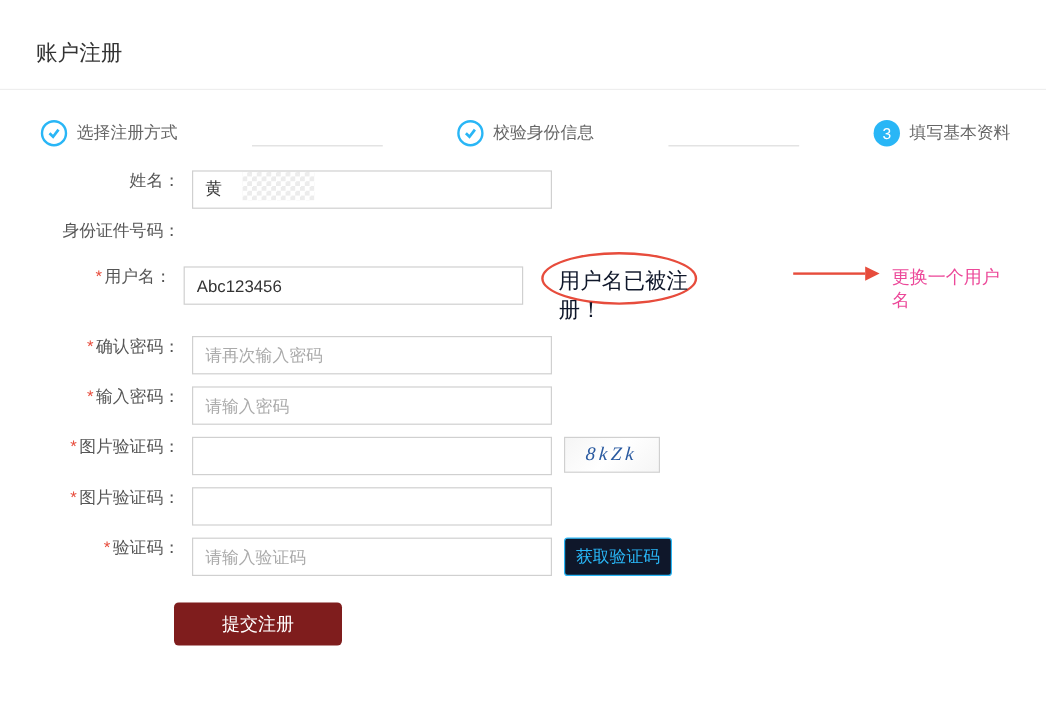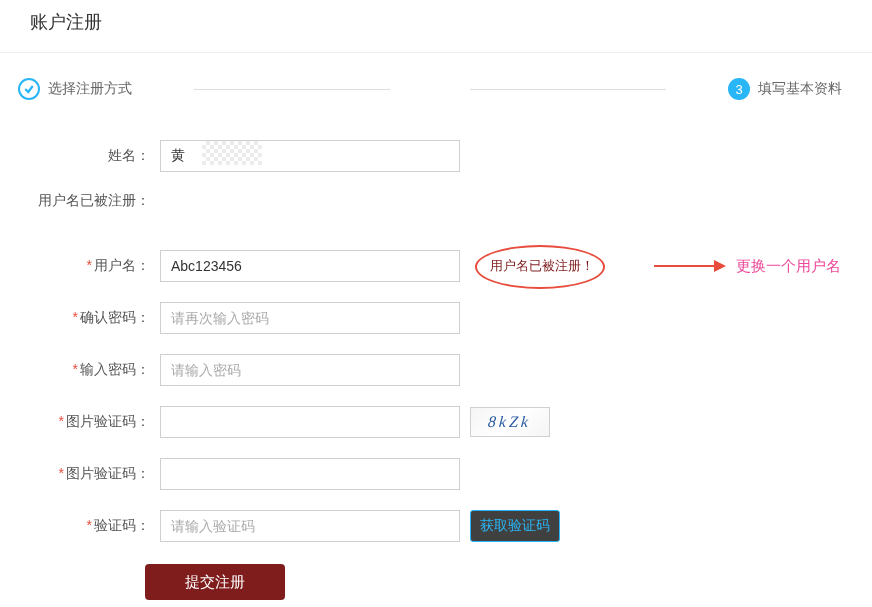--- a/index.html
+++ b/index.html
@@ -1,48 +1,48 @@
 <!DOCTYPE html>
 <html><head>
 <meta charset="utf-8">
 <style>
 * { box-sizing: border-box; margin: 0; padding: 0; font-family: "Microsoft YaHei", Arial, sans-serif; }
 body { background: #fff; width: 872px; height: 607px; position: relative; }
 
-.page-title { font-size: 18px; color: #333; padding: 10px 0 18px 30px; border-bottom: 1px solid #eee; font-weight: 500; }
+.page-title { font-size: 18px; color: #333; padding: 32px 0 18px 30px; border-bottom: 1px solid #eee; font-weight: 500; }
 
-.steps { display: flex; align-items: center; padding: 25px 30px 20px 18px; gap: 44px; }
+.steps { display: flex; align-items: flex-end; padding: 25px 30px 20px 34px; gap: 44px; }
 .step { display: flex; align-items: center; }
 .step-icon { width: 22px; height: 22px; border-radius: 50%; display: flex; align-items: center; justify-content: center; margin-right: 8px; }
 .step-icon.done { border: 2px solid #29b6f6; background: #fff; }
 .step-icon.done svg { width: 12px; height: 12px; stroke: #29b6f6; stroke-width: 3; fill: none; }
 .step-icon.active { background: #29b6f6; color: #fff; font-size: 13px; }
 .step-label { font-size: 14px; color: #666; }
 .step-line { flex: 1; height: 1px; background: #ddd; margin: 0 18px; }
 
 .form { padding: 0 30px 20px 30px; }
-.row { display: flex; align-items: center; margin-bottom: 10px; margin-top: 20px; }
+.row { display: flex; align-items: flex-start; margin-bottom: 10px; }
 .lbl { width: 130px; text-align: right; font-size: 14px; color: #555; padding-right: 10px; }
 .lbl .req { color: #e74c3c; margin-right: 2px; }
 .ctrl { width: 300px; position: relative; }
 .inp { width: 100%; height: 32px; border: 1px solid #d0d0d0; padding: 0 10px; font-size: 14px; color: #333; outline: none; }
 .inp::placeholder { color: #aaa; }
 
 .err-wrap { position: relative; margin-left: 30px; display: flex; align-items: center; }
-.err-text { color: #7f1d1d; font-size: 13px; position: relative; z-index: 2; }
+.err-text { color: #0f172a; font-size: 18px; position: relative; z-index: 2; }
 .err-oval { position: absolute; left: -15px; top: -12px; width: 130px; height: 44px; border: 2px solid #e74c3c; border-radius: 50%; z-index: 1; }
 .arrow { margin-left: 60px; display: flex; align-items: center; }
 .arrow-line { width: 60px; height: 2px; background: #e74c3c; position: relative; }
 .arrow-head { width: 0; height: 0; border-top: 6px solid transparent; border-bottom: 6px solid transparent; border-left: 12px solid #e74c3c; }
 .anno { color: #ec4899; font-size: 15px; margin-left: 10px; }
 
 .captcha-img { width: 80px; height: 30px; border: 1px solid #d0d0d0; margin-left: 10px; display: flex; align-items: center; justify-content: center; background: linear-gradient(135deg, #f5f5f5 0%, #fff 50%, #f5f5f5 100%); }
 .captcha-text { font-family: "Comic Sans MS", cursive; font-size: 16px; font-style: italic; color: #2a5aa0; letter-spacing: 3px; transform: skewX(-5deg); position: relative; }
 
-.btn-code { width: 90px; height: 32px; border: 1px solid #29b6f6; color: #29b6f6; background: #404040; font-size: 14px; cursor: pointer; border-radius: 3px; margin-left: 10px; }
+.btn-code { width: 90px; height: 32px; border: 1px solid #29b6f6; color: #29b6f6; background: #0f172a; font-size: 14px; cursor: pointer; border-radius: 3px; margin-left: 10px; }
 .btn-submit { width: 140px; height: 36px; background: #7f1d1d; color: #fff; border: none; font-size: 15px; cursor: pointer; border-radius: 4px; margin-left: 115px; margin-top: 12px; }
 
 .pixelate { position: relative; }
 .pixelate::after { content: ""; position: absolute; top: 1px; left: 42px; width: 60px; height: 24px;
   background-image:
     linear-gradient(45deg, rgba(200,200,200,0.35) 25%, transparent 25%, transparent 75%, rgba(200,200,200,0.35) 75%),
     linear-gradient(45deg, rgba(200,200,200,0.35) 25%, transparent 25%, transparent 75%, rgba(200,200,200,0.35) 75%);
   background-position: 0 0, 4px 4px; background-size: 8px 8px; }
 .pixelate2 { position: relative; }
 .pixelate2::after { content: ""; position: absolute; top: 1px; left: 48px; width: 130px; height: 24px;
@@ -59,37 +59,45 @@
 <div class="steps">
   <div class="step">
     <div class="step-icon done">
         <svg viewBox="0 0 16 16">
           <polyline points="3,8 7,12 13,4"></polyline>
         </svg>
       </div>
     <div class="step-label">选择注册方式</div>
   </div>
   <div class="step-line"></div>
+  <div class="step">
+    <div class="step-icon done">
+        <svg viewBox="0 0 16 16">
+          <polyline points="3,8 7,12 13,4"></polyline>
+        </svg>
+      </div>
+    <div class="step-label">校验身份信息</div>
+  </div>
   <div class="step-line"></div>
   <div class="step">
     <div class="step-icon active">3</div>
     <div class="step-label">填写基本资料</div>
   </div>
 </div>
 
 <div class="form">
 
   <div class="row">
     <div class="lbl">姓名：</div>
     <div class="ctrl pixelate"><input class="inp" value="黄" style=""></div>
   </div>
 
 
   <div class="row">
-    <div class="lbl">用户名已被注册：</div>
+    <div class="lbl">身份证件号码：</div>
   </div>
 
   <div class="row">
   </div>
 
   <div class="row">
     <div class="lbl"><span class="req">*</span><span>用户名：</span></div>
     <div class="ctrl"><input class="inp" value="Abc123456" style=""></div>
     <div class="err-wrap">
       <div class="err-oval"></div>

